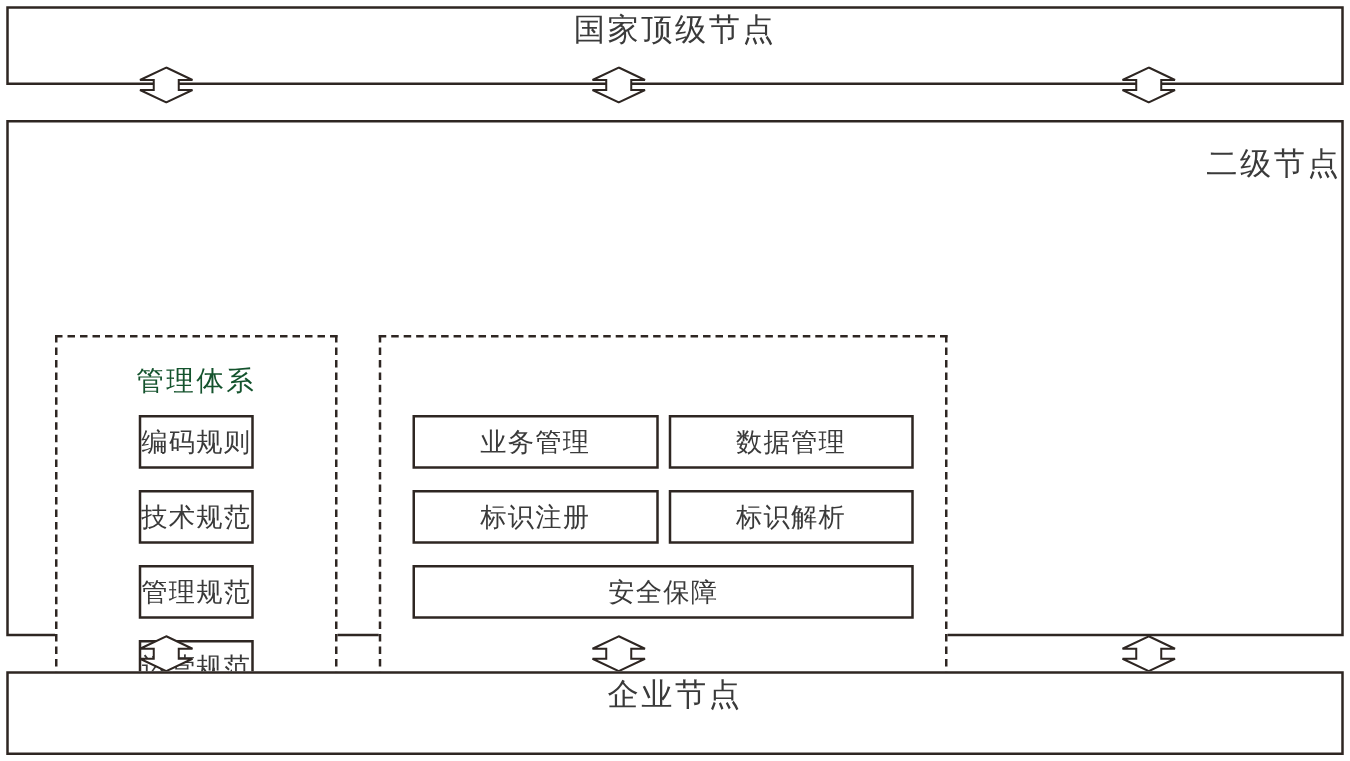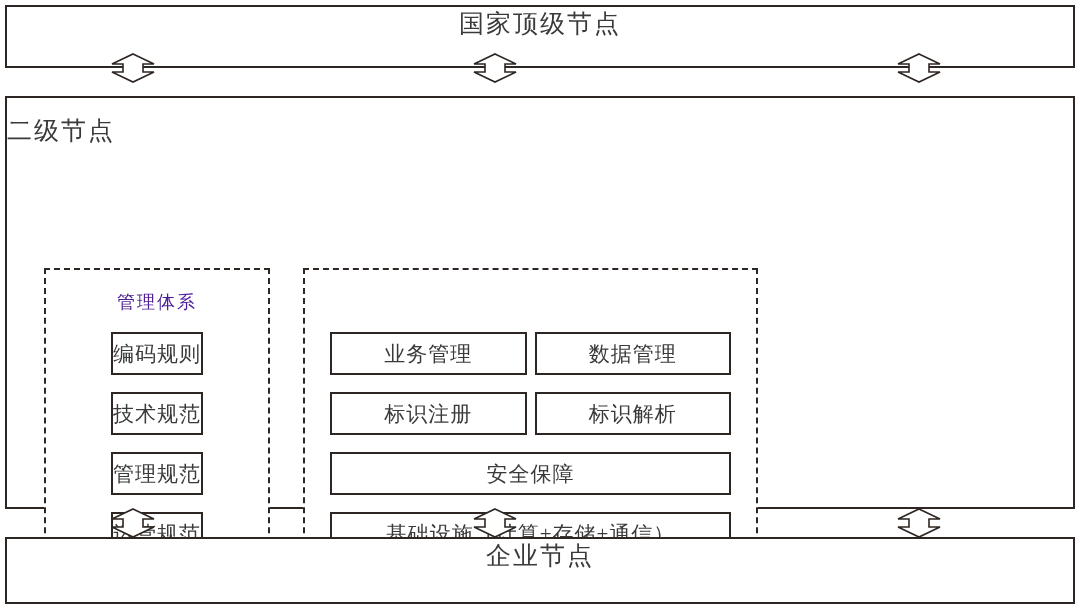--- a/index.html
+++ b/index.html
@@ -54,39 +54,39 @@
     left: 5px;
     top: 96px;
     width: 1070px;
     height: 413px;
   }
   #second-node-title {
     position: absolute;
     left: 0;
     top: 16px;
     width: 100%;
-    text-align: left;
+    text-align: right;
   }
 
   
   .panel {
     position: absolute;
     box-sizing: border-box;
     border: 2px dashed #2e2622;
     background: #ffffff;
   }
   .panel-title {
     position: absolute;
     left: 0;
     top: 20px;
     width: 100%;
     text-align: center;
-    font-size: 18px;
+    font-size: 22px;
     letter-spacing: 2px;
-    color: #4c1d95;
+    color: #14532d;
     white-space: nowrap;
   }
   .panel-body {
     position: absolute;
     left: 0;
     right: 0;
     top: 62px;
     bottom: 12px;
     padding: 0 22px;
     box-sizing: border-box;
@@ -201,23 +201,20 @@
           <div class="item">
             <span>标识注册</span>
           </div>
           <div class="item">
             <span>标识解析</span>
           </div>
         </div>
         <div class="item full-row">
           <span>安全保障</span>
         </div>
-        <div class="item full-row">
-          <span>基础设施（计算+存储+通信）</span>
-        </div>
       </div>
     </div>
 
   </div>
 
   <div class="arrow" style="left:110px; top:508px;">
     <svg viewBox="0 0 46 30" preserveAspectRatio="none">
       <polygon points="23,1 44,11 33,11 33,19 44,19 23,29 2,19 13,19 13,11 2,11" fill="#ffffff" stroke="#2e2622" stroke-width="1.6" stroke-linejoin="miter"></polygon>
     </svg>
   </div>

